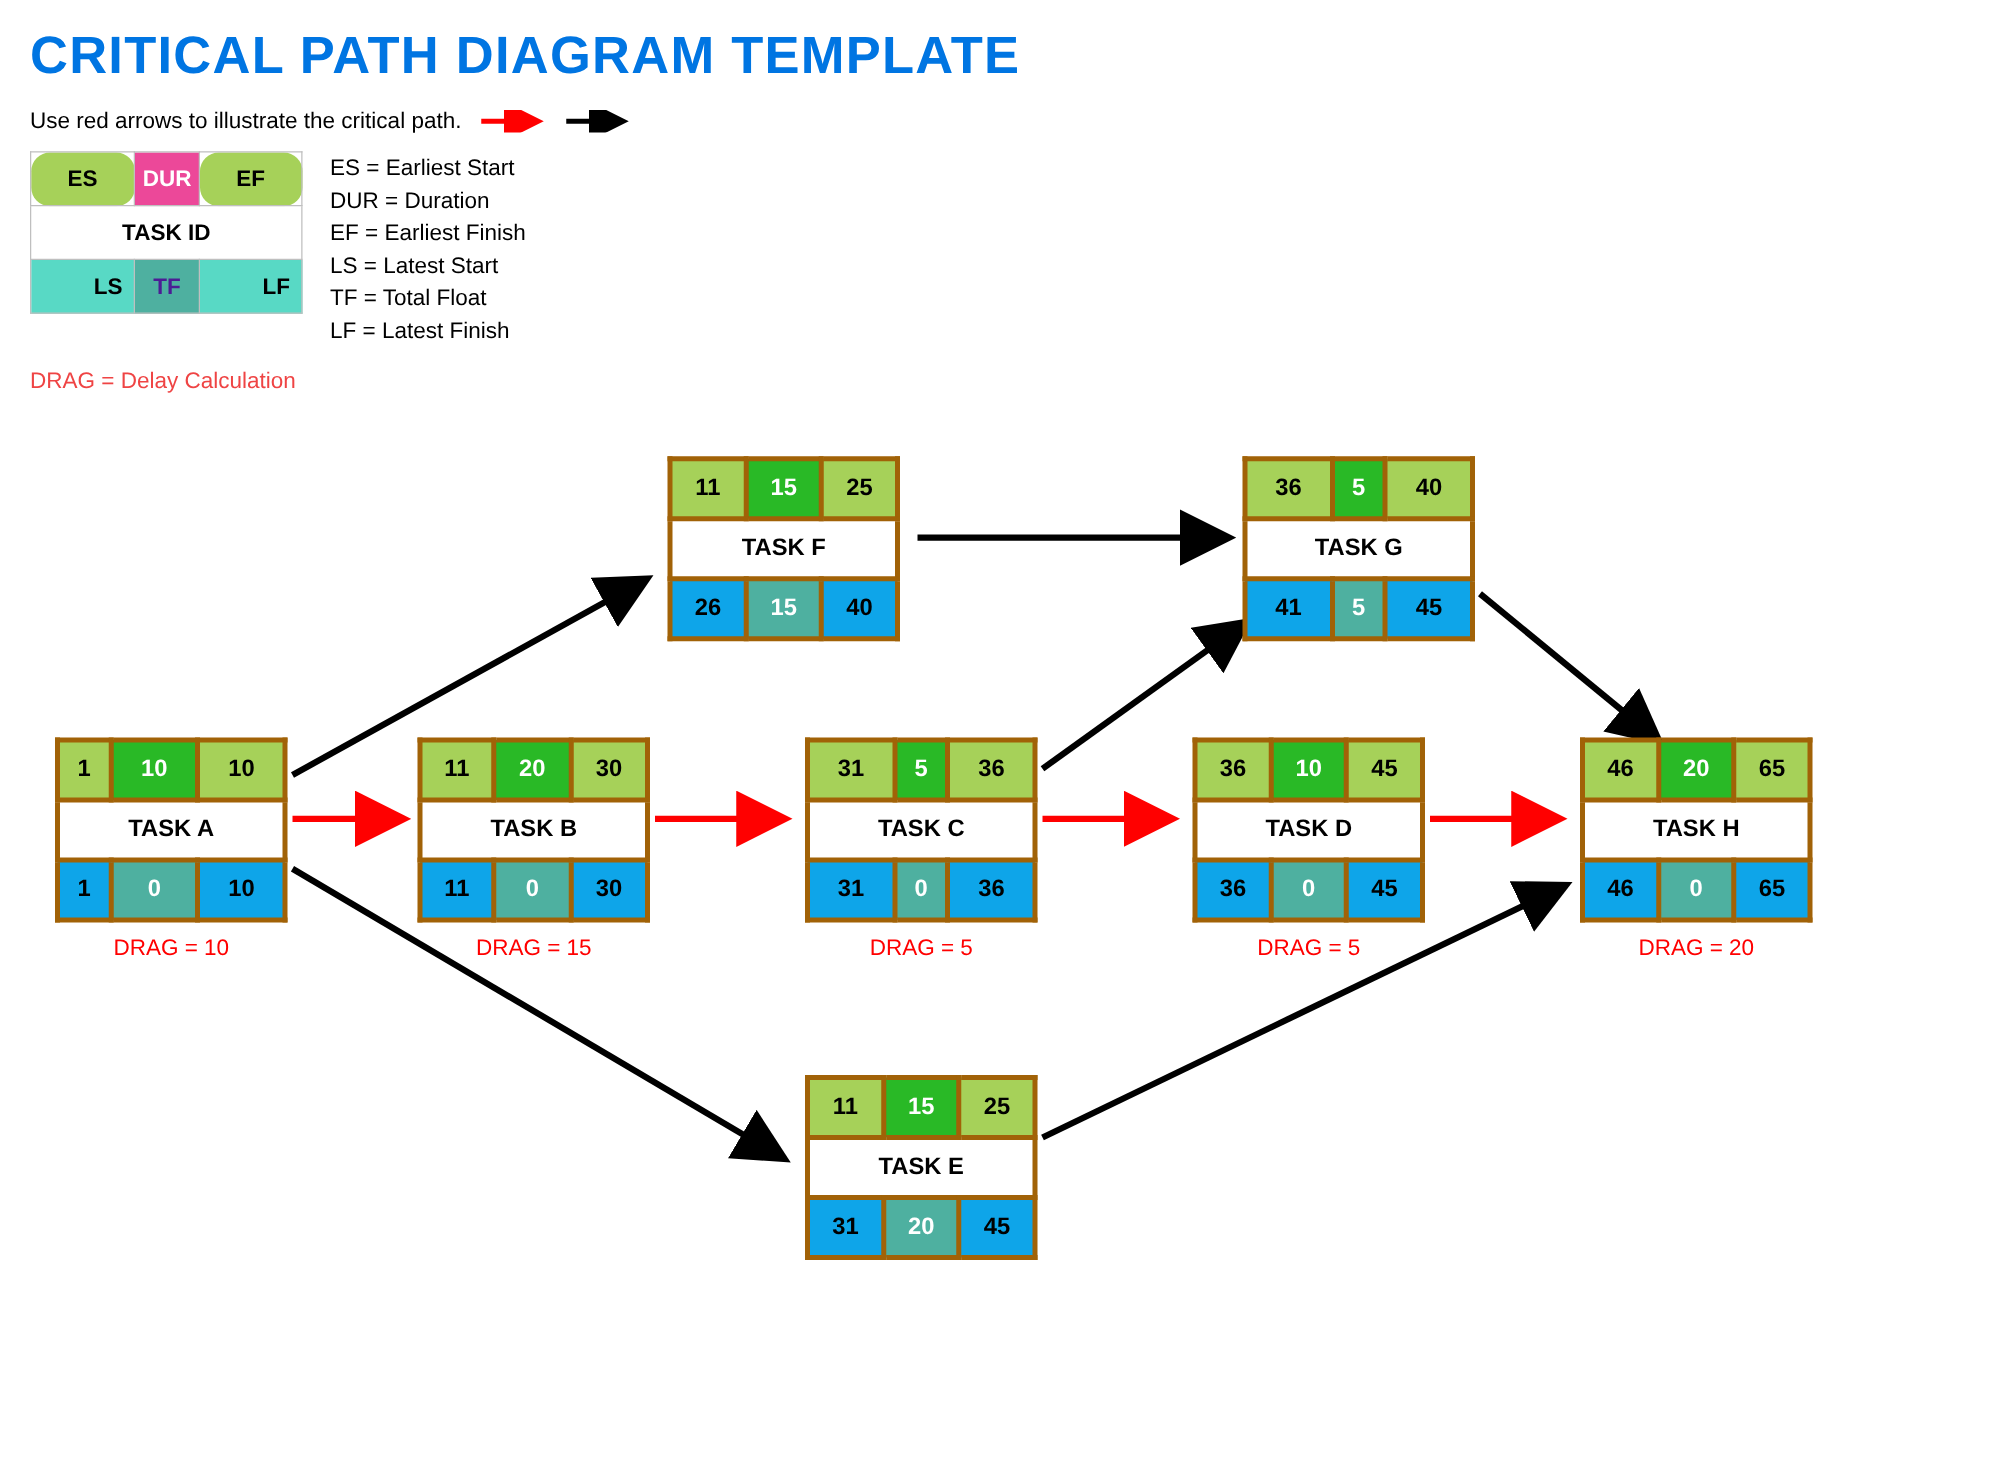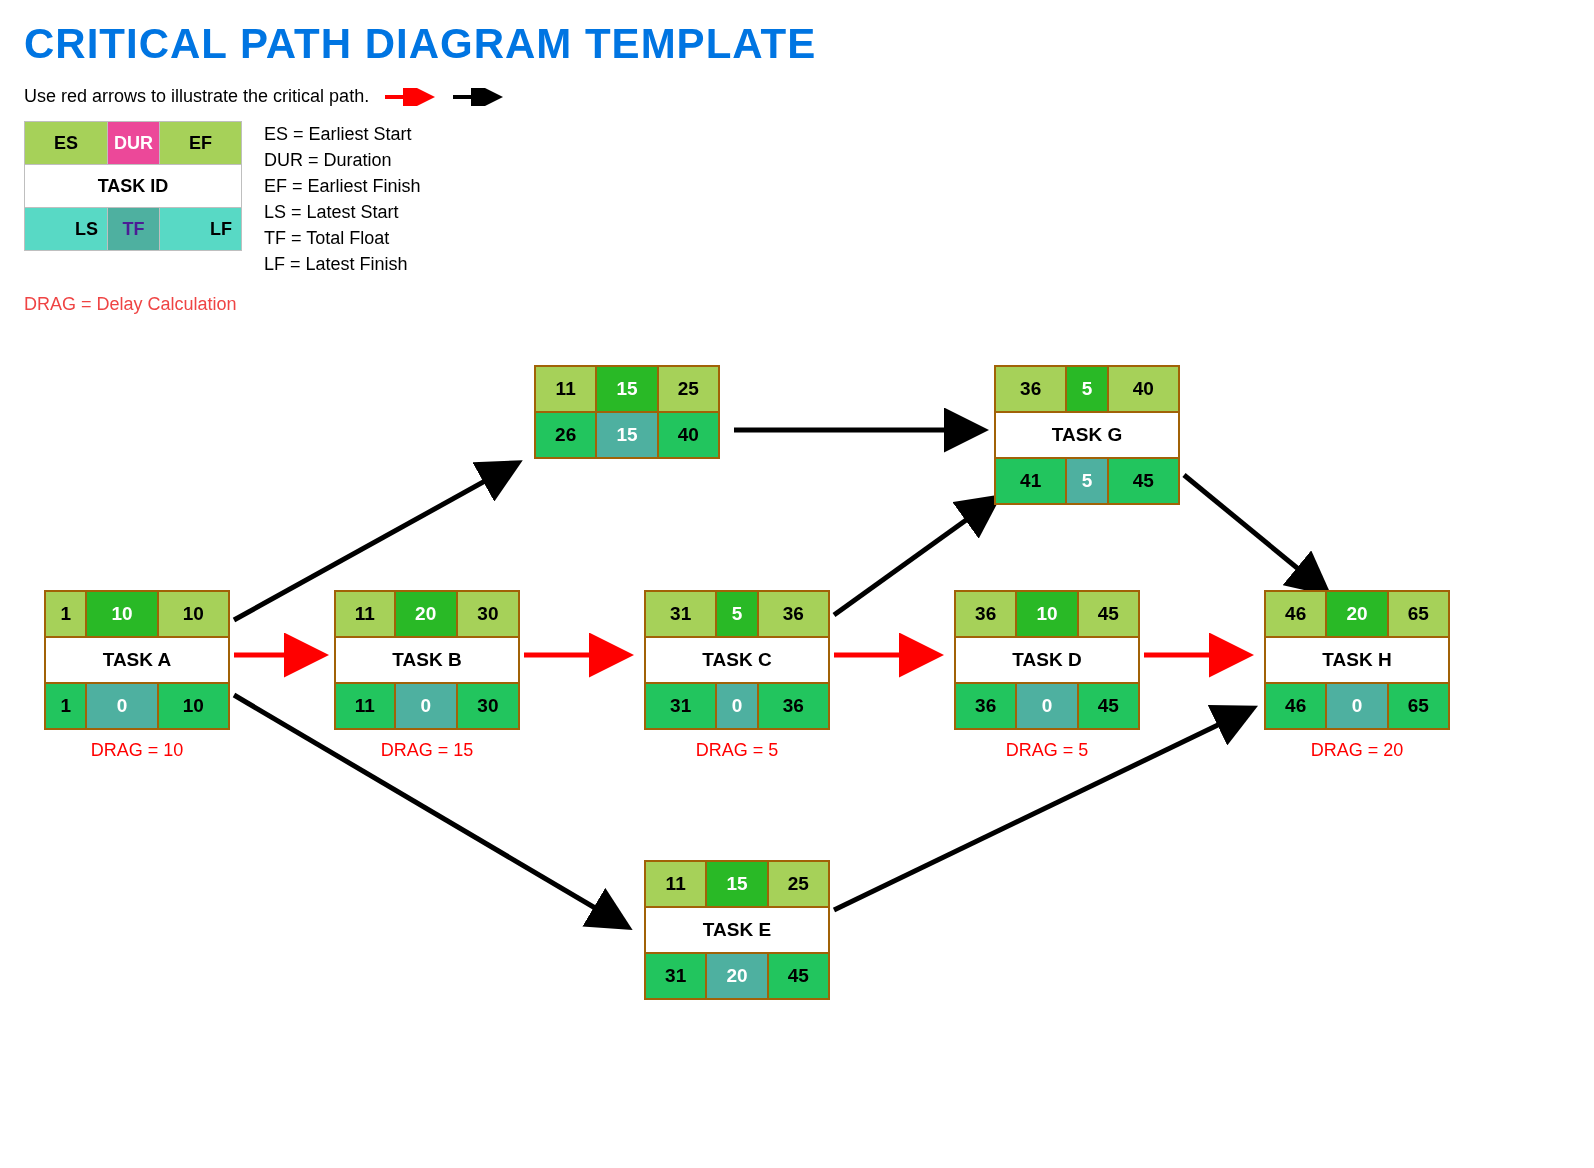--- a/index.html
+++ b/index.html
@@ -41,21 +41,21 @@
   .legend-box td {
     border: 1px solid #bfbfbf;
     text-align: center;
     font-weight: 800;
     font-size: 18px;
     height: 40px;
     color: #000;
   }
   .legend-box .dur   { background: #ec4899; color: #fff; }
   .legend-box .es,
-  .legend-box .ef    { background: #a6d159; }
+  .legend-box .ef    { background: #a6d159; border-radius: 15px; }
   .legend-box .mid   { background: #fff; }
   .legend-box .ls,
   .legend-box .lf    { background: #58d9c5; padding-left: 42px; }
   .legend-box .tf    { background: #4eb0a0; color: #4c1d95; }
   .legend-defs {
     font-size: 18px;
     line-height: 1.45;
   }
   .drag-def {
     color: #ef4444;
@@ -71,30 +71,30 @@
   }
   .node {
     position: absolute;
     width: 186px;
   }
   .node table {
     width: 100%;
     border-collapse: collapse;
   }
   .node td {
-    border: 2px solid #a16207;
+    border: 4px solid #a16207;
     text-align: center;
     font-weight: 800;
     font-size: 19px;
     height: 42px;
   }
   .node .top .side  { background: #a6d159; color:#000; }
   .node .top .mid   { background: #29b926; color:#fff; }
   .node .name       { background: #fff; color:#000; }
-  .node .bot .side  { background: #22c55e; color:#000; }
+  .node .bot .side  { background: #0ea5e9; color:#000; }
   .node .bot .mid   { background: #4eb0a0; color:#fff; }
   .node .drag {
     color: #ff0000;
     font-size: 18px;
     text-align: center;
     margin-top: 10px;
     font-weight: 400;
   }
   svg.arrows {
     position: absolute;
@@ -293,20 +293,23 @@
   </div>
 
   <div class="node" style="left:510px; top:50px;">
     <table>
       <tbody>
           <tr class="top">
             <td class="side">11</td>
             <td class="mid">15</td>
             <td class="side">25</td>
           </tr>
+      <tr>
+            <td class="name" colspan="3">TASK F</td>
+          </tr>
       <tr class="bot">
             <td class="side">26</td>
             <td class="mid">15</td>
             <td class="side">40</td>
           </tr>
     </tbody>
       </table>
   </div>
 
   <div class="node" style="left:970px; top:50px;">

